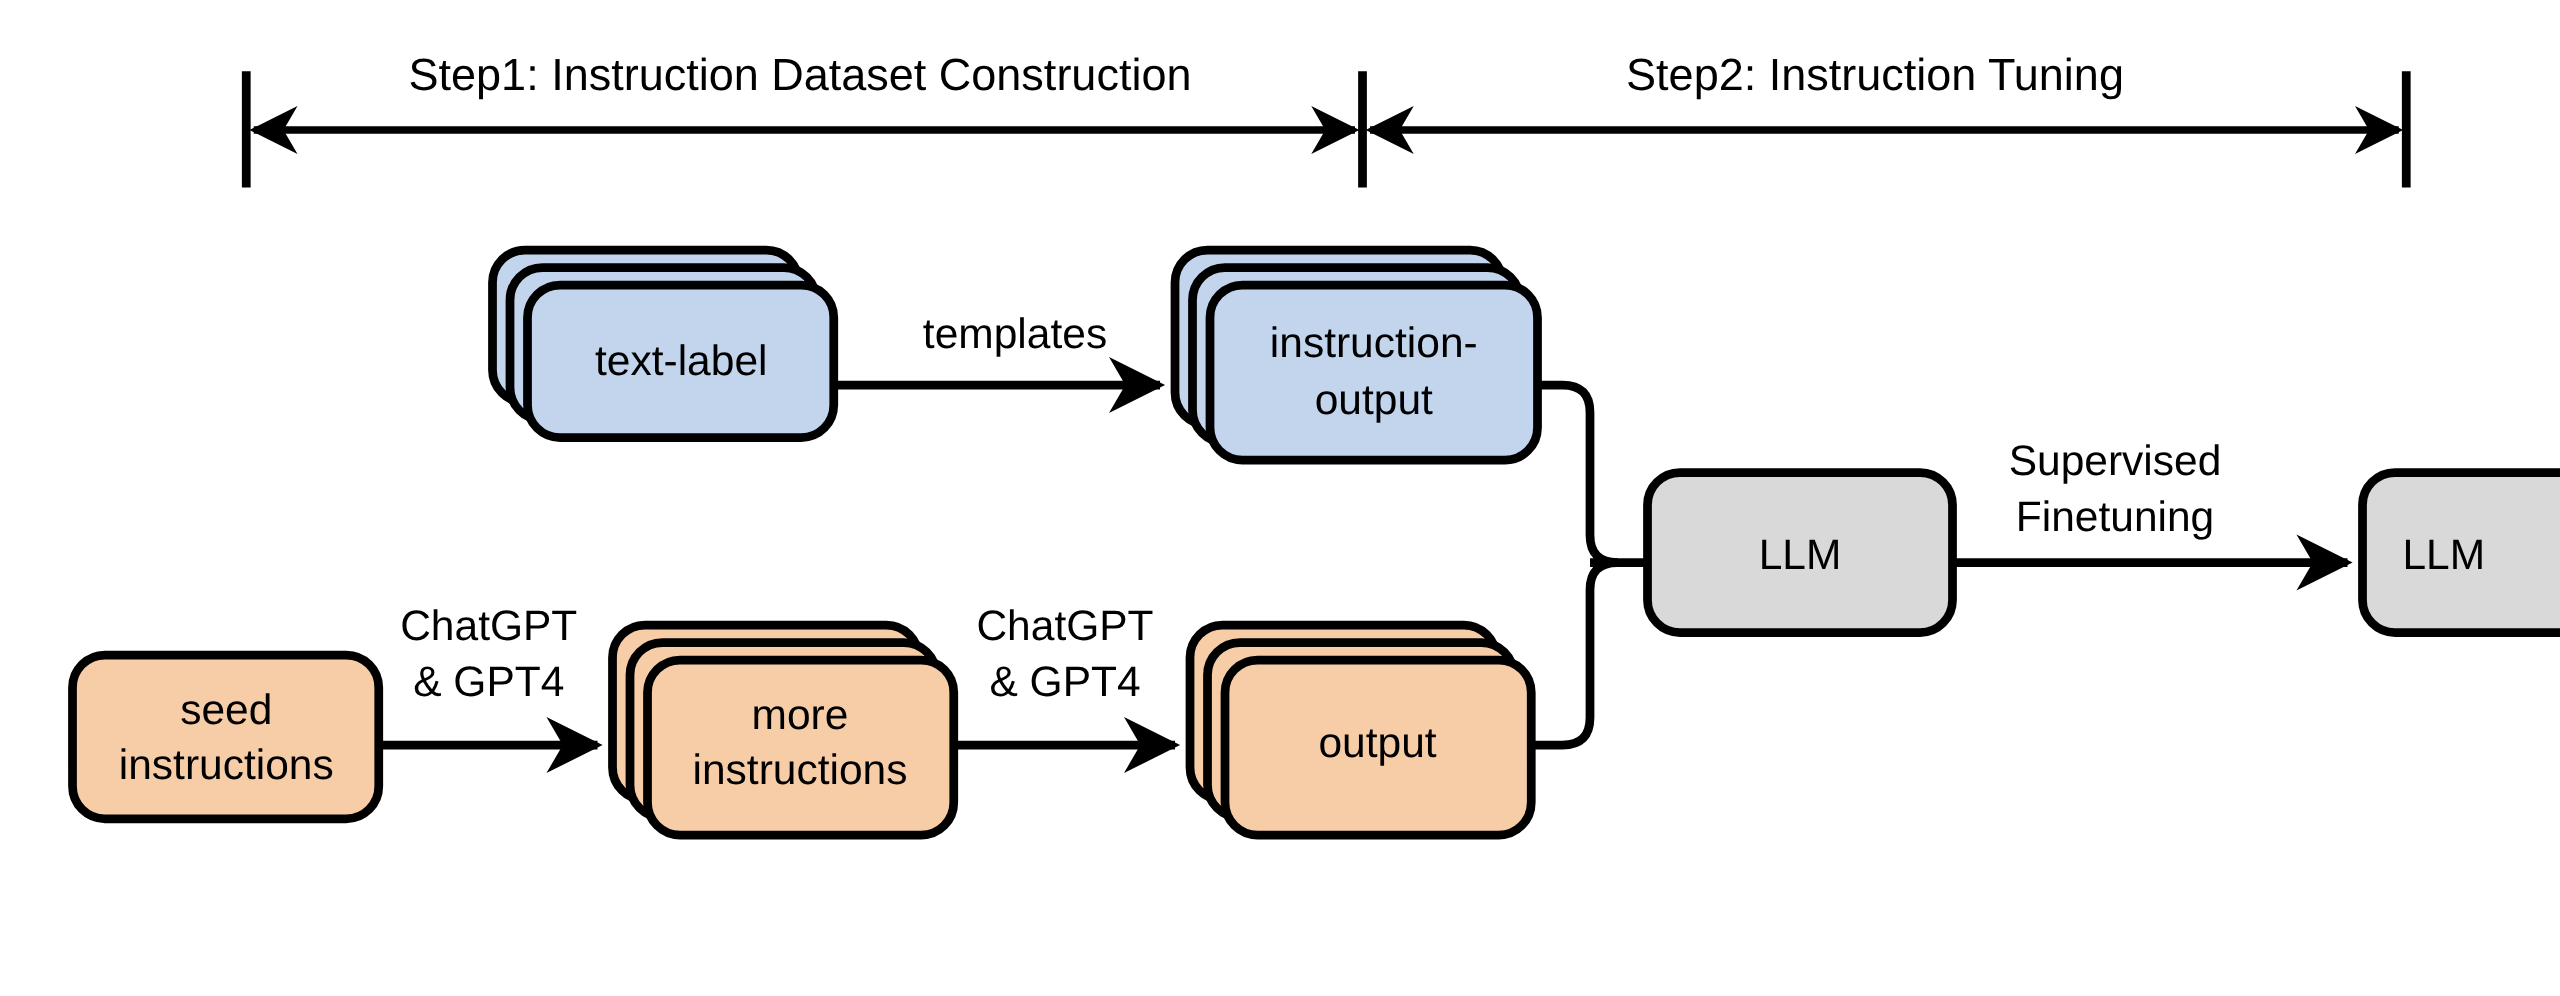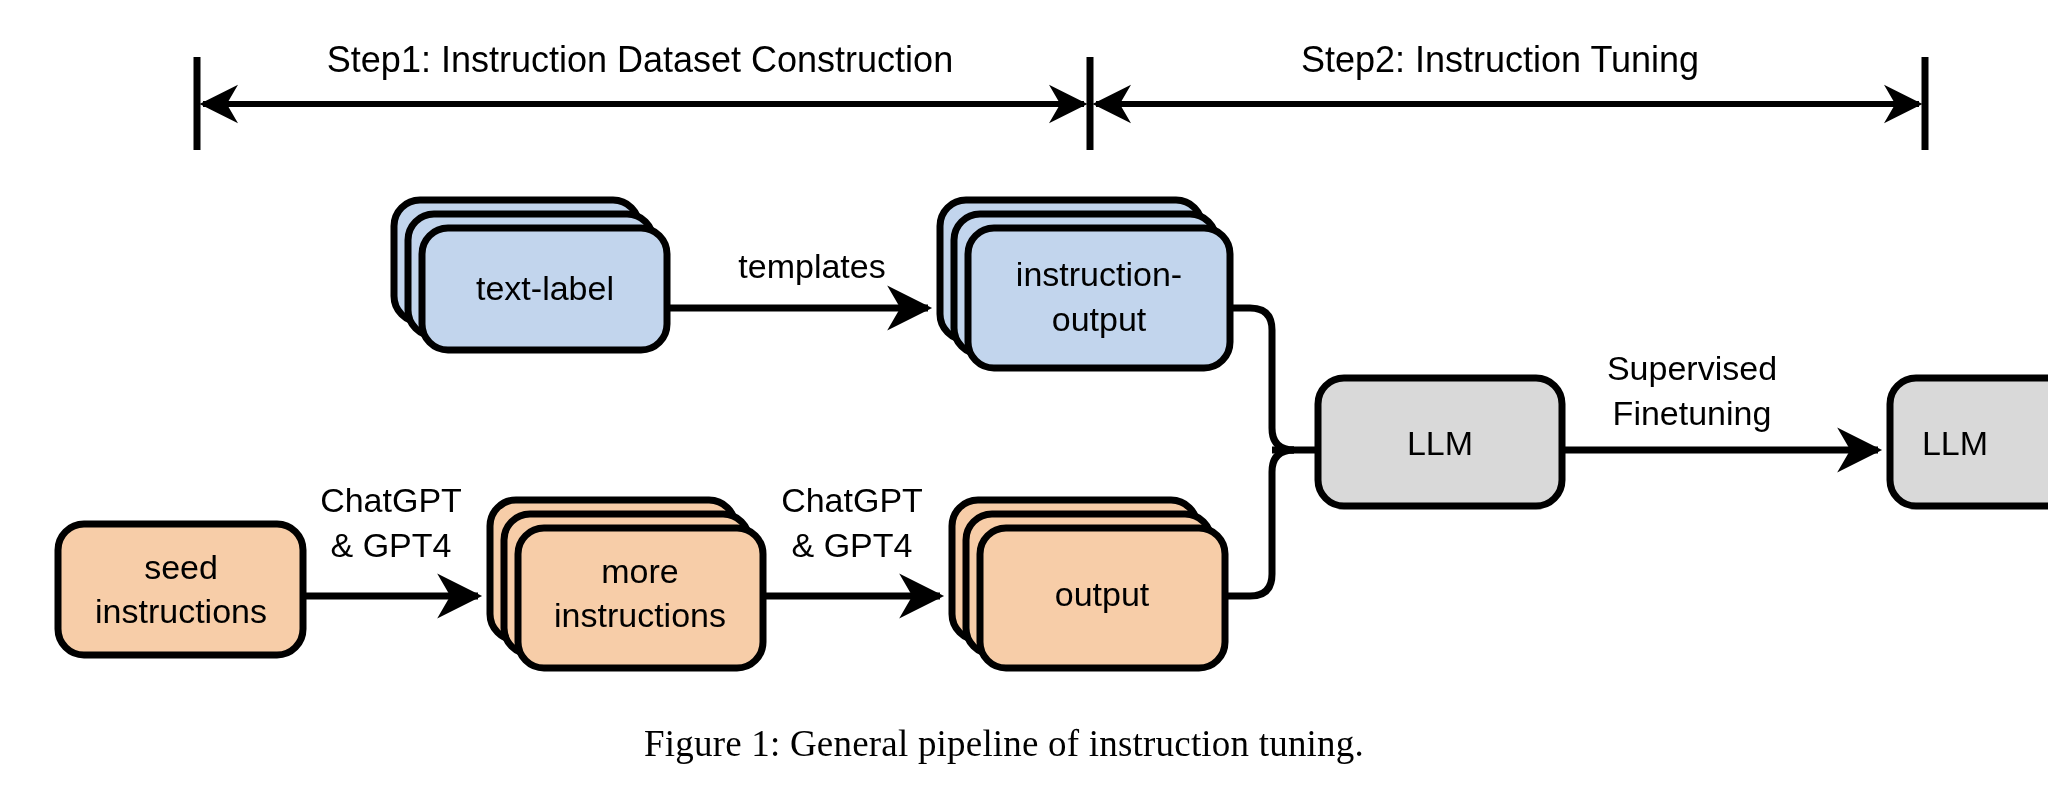--- a/index.html
+++ b/index.html
@@ -130,14 +130,13 @@
       <text class="edgelabel" x="1692" y="380">Supervised</text>
       <text class="edgelabel" x="1692" y="425">Finetuning</text>
     </g>
 
     <g>
       <rect class="shape" x="1890" y="378" rx="26" ry="26" width="244" height="128" fill="#d9d9d9"></rect>
       <text class="boxtext" x="1955" y="446">LLM</text>
     </g>
   </svg>
 
-  <div class="caption">Figure 1: General pipeline of instruction tuning.</div>
 </div>
 
 </body></html>

